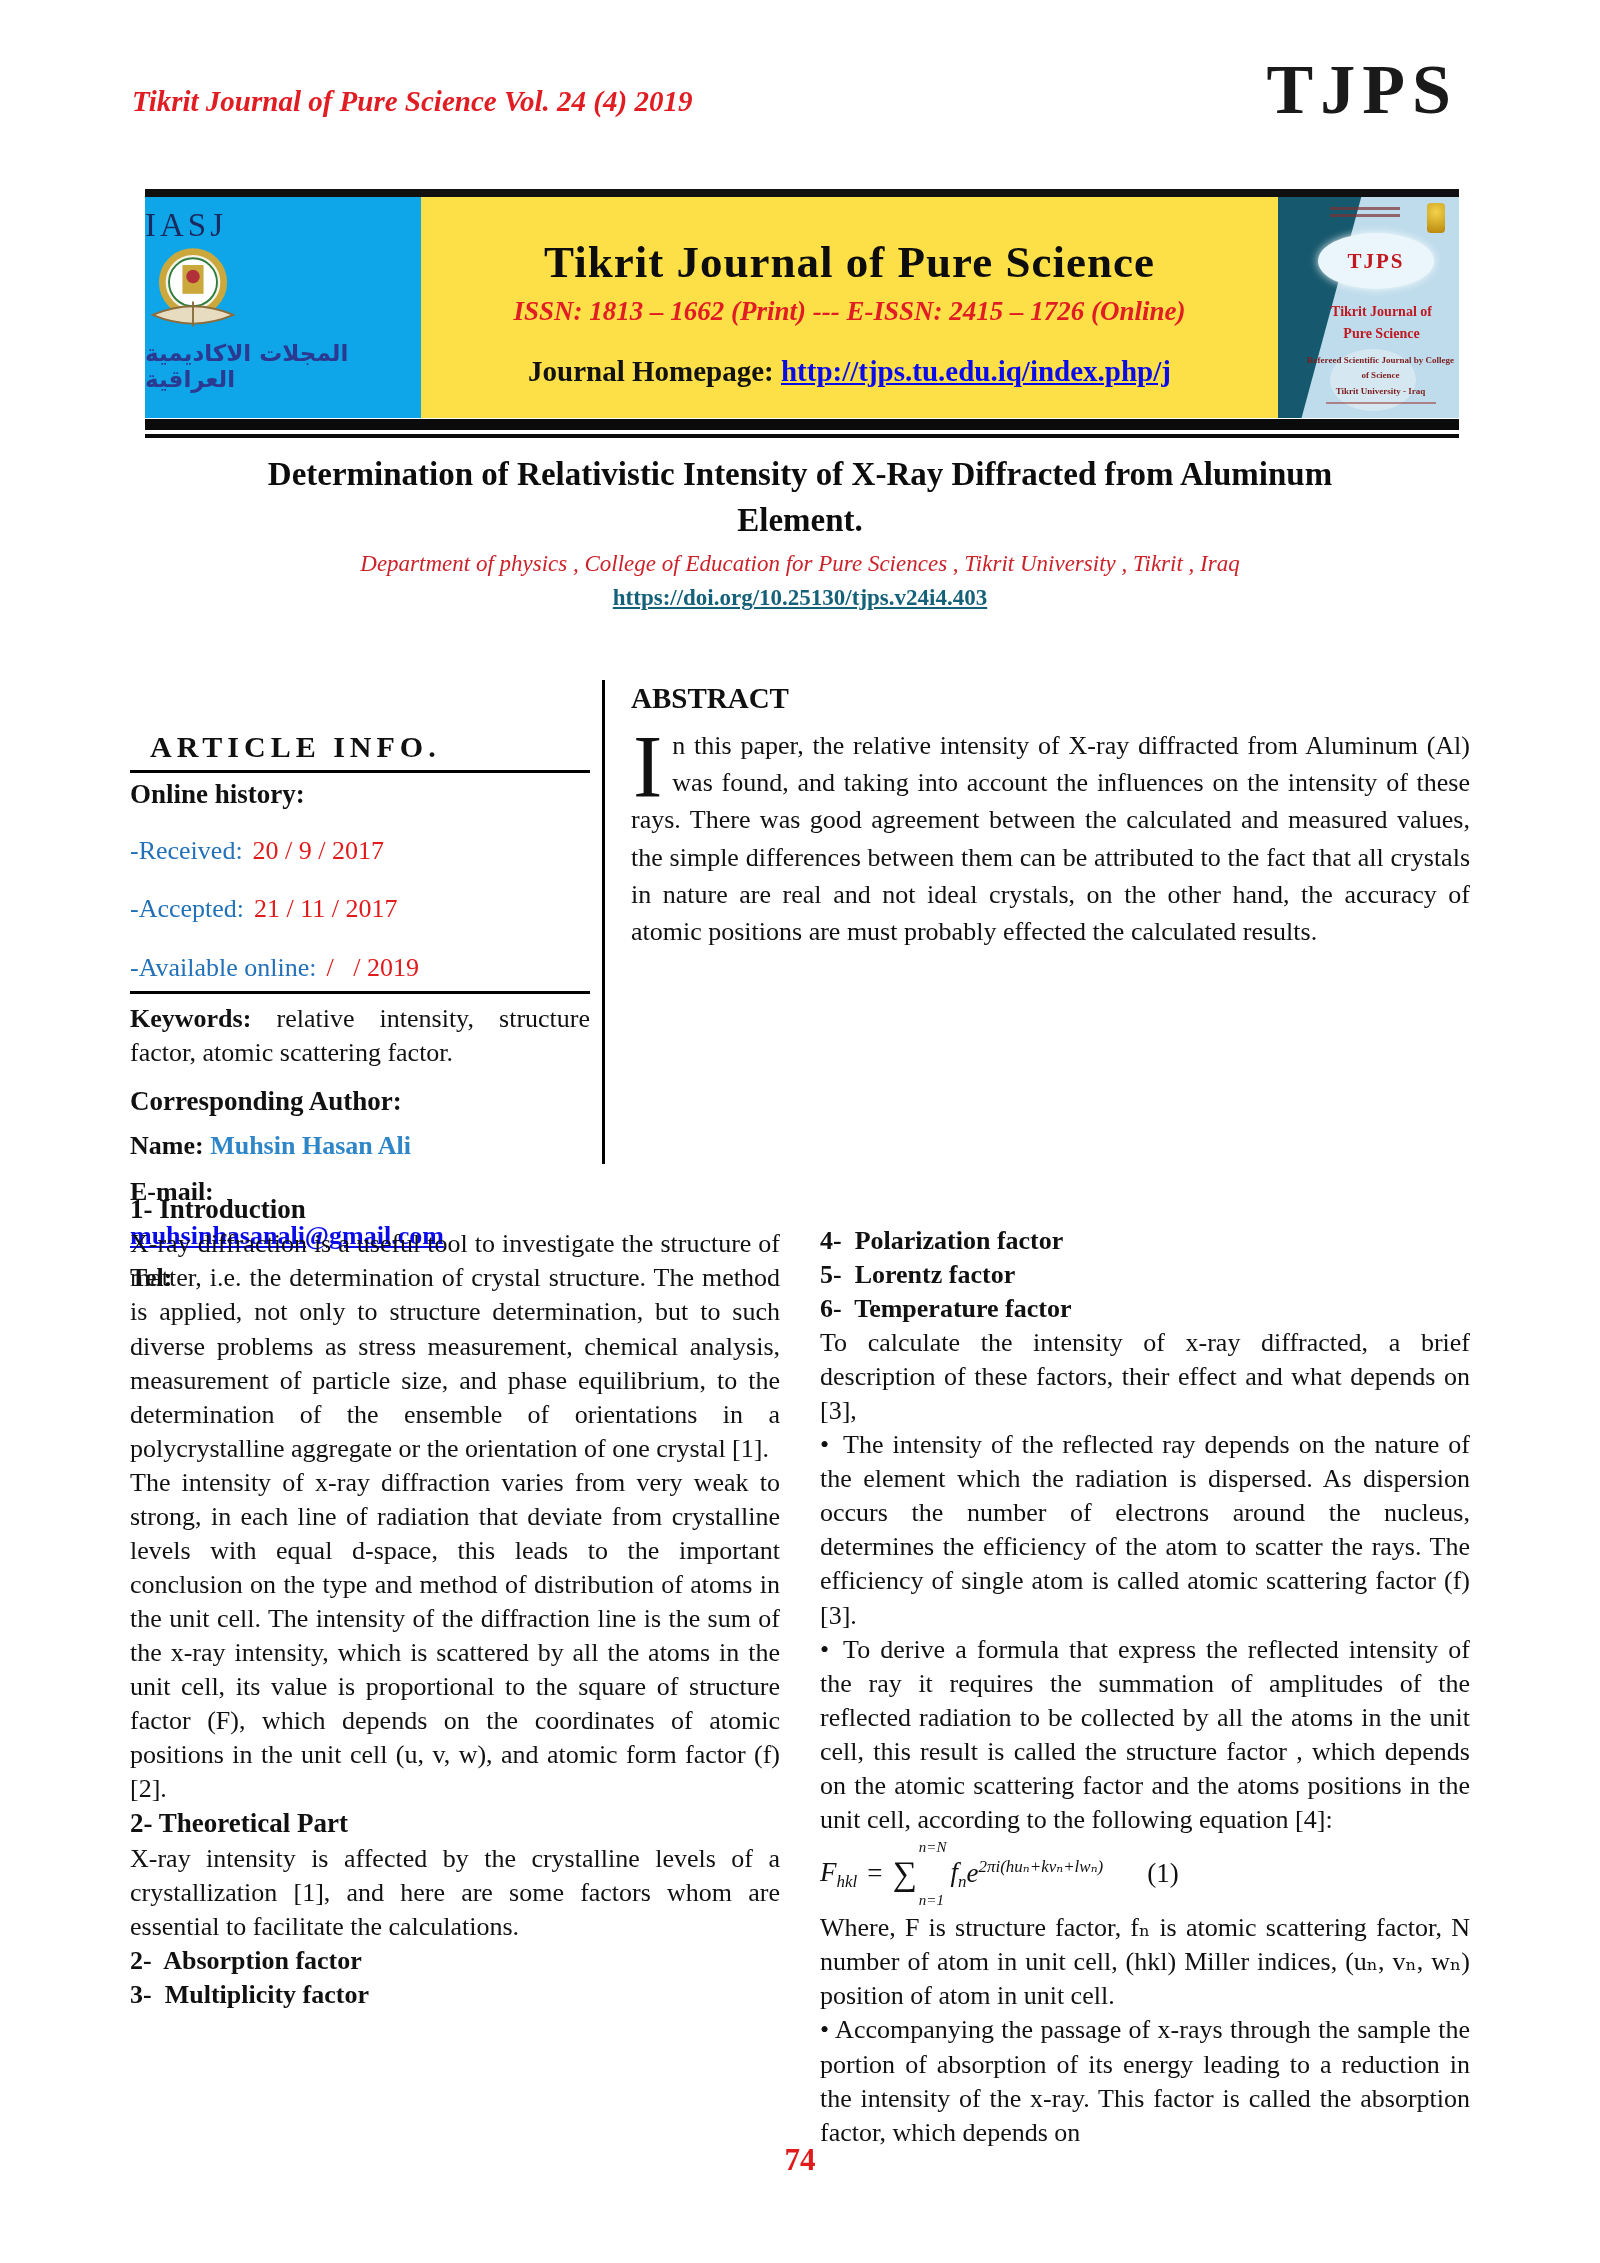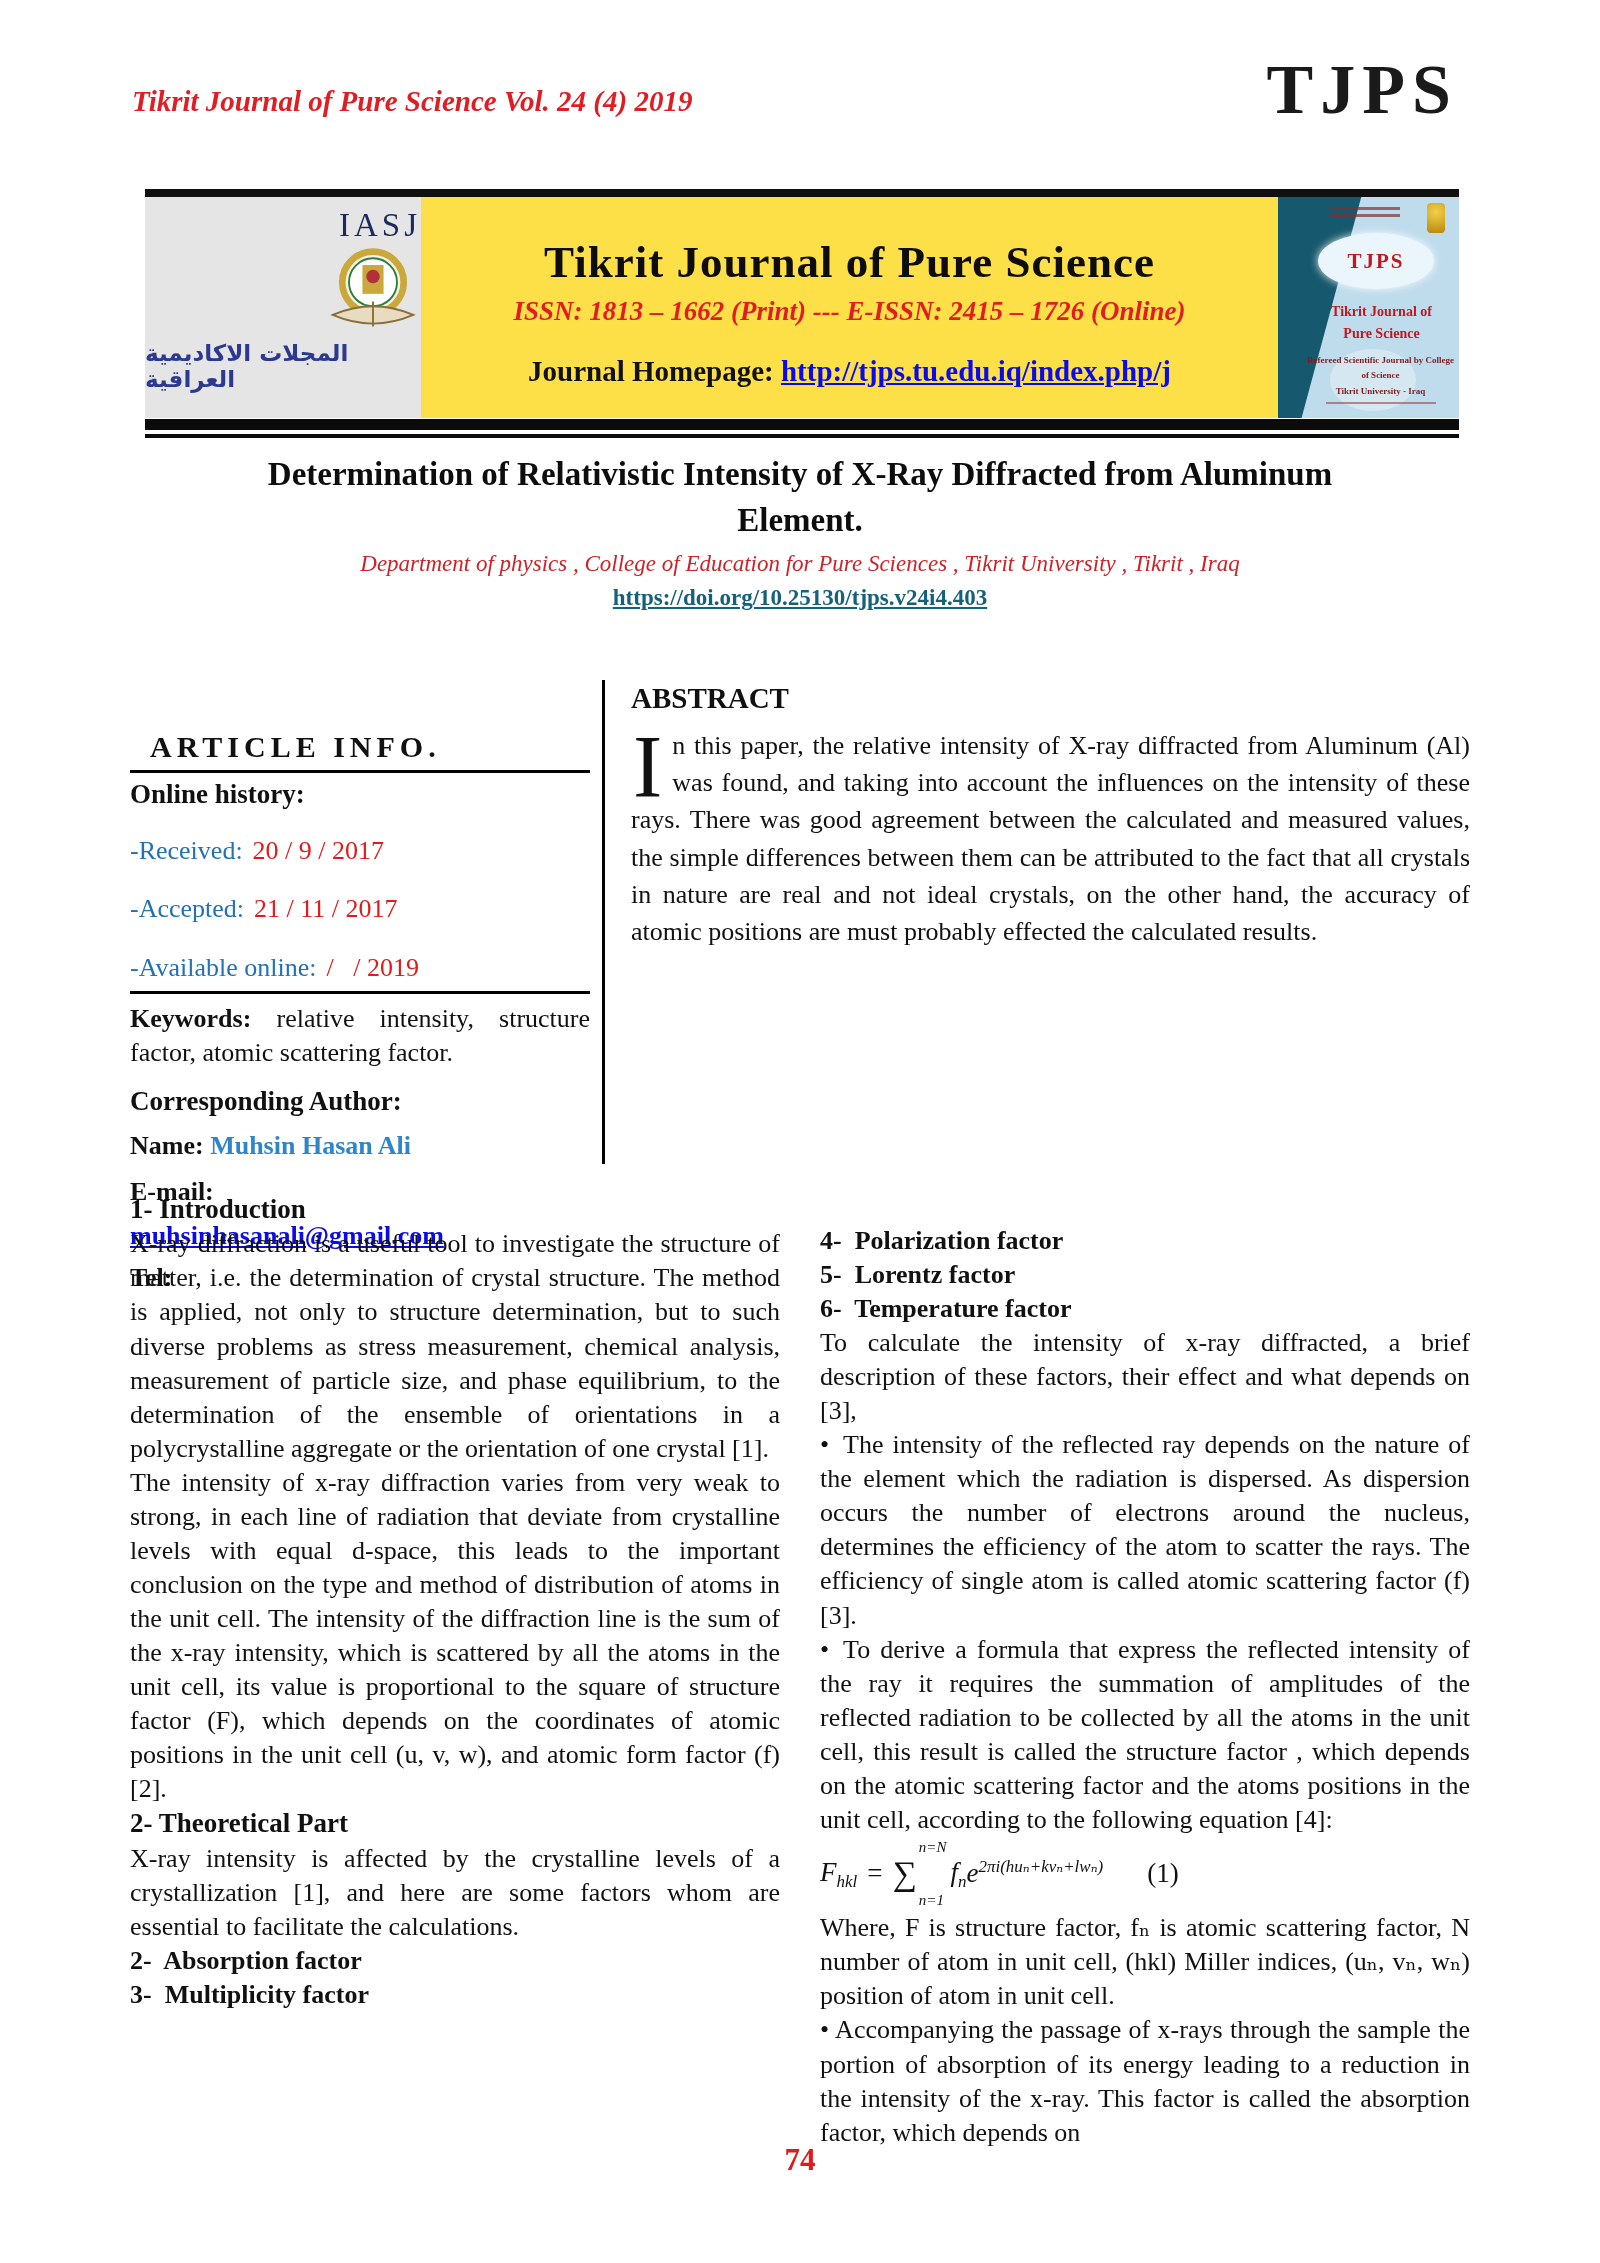--- a/index.html
+++ b/index.html
@@ -8,21 +8,21 @@
 
   
   .hdr { position:absolute; top:55px; left:132px; right:128px; display:flex; justify-content:space-between; align-items:flex-start; }
   .hdr-line { margin-top:30px; font-size:29px; font-weight:bold; font-style:italic; color:#e11d24; }
   .hdr-tjps { font-size:70px; font-weight:bold; letter-spacing:7px; line-height:1.0; color:#1a1a1a; padding-right:14px; }
 
   .top-bar { position:absolute; top:189px; left:145px; width:1314px; height:8px; background:#101010; }
 
   
   .banner { position:absolute; top:197px; left:145px; width:1314px; height:221px; display:flex; }
-  .iasj { width:276px; background:#e5e5e5; display:flex; flex-direction:column; align-items:flex-end; padding-top:10px; box-sizing:border-box; }
+  .iasj { width:276px; background:#0ea5e9; display:flex; flex-direction:column; align-items:flex-start; padding-top:10px; box-sizing:border-box; }
   .iasj-acr { font-size:33px; letter-spacing:4px; color:#1b2a5e; }
   .iasj-emblem { width:96px; height:96px; margin-top:-2px; }
   .iasj-ar { font-family:"DejaVu Sans",sans-serif; font-size:23px; font-weight:bold; color:#2b3990; margin-top:2px; }
   .b-center { flex:1; background:#fde047; text-align:center; padding-top:39px; box-sizing:border-box; }
   .b-title { font-size:45px; font-weight:bold; letter-spacing:1px; color:#0d0d0d; }
   .b-issn { font-size:27px; color:#e11d24; font-weight:bold; font-style:italic; margin-top:8px; }
   .b-home { font-size:29px; margin-top:28px; font-weight:bold; }
   .b-home-link { color:#0b0bea; text-decoration:underline; cursor:pointer; }
 
   

